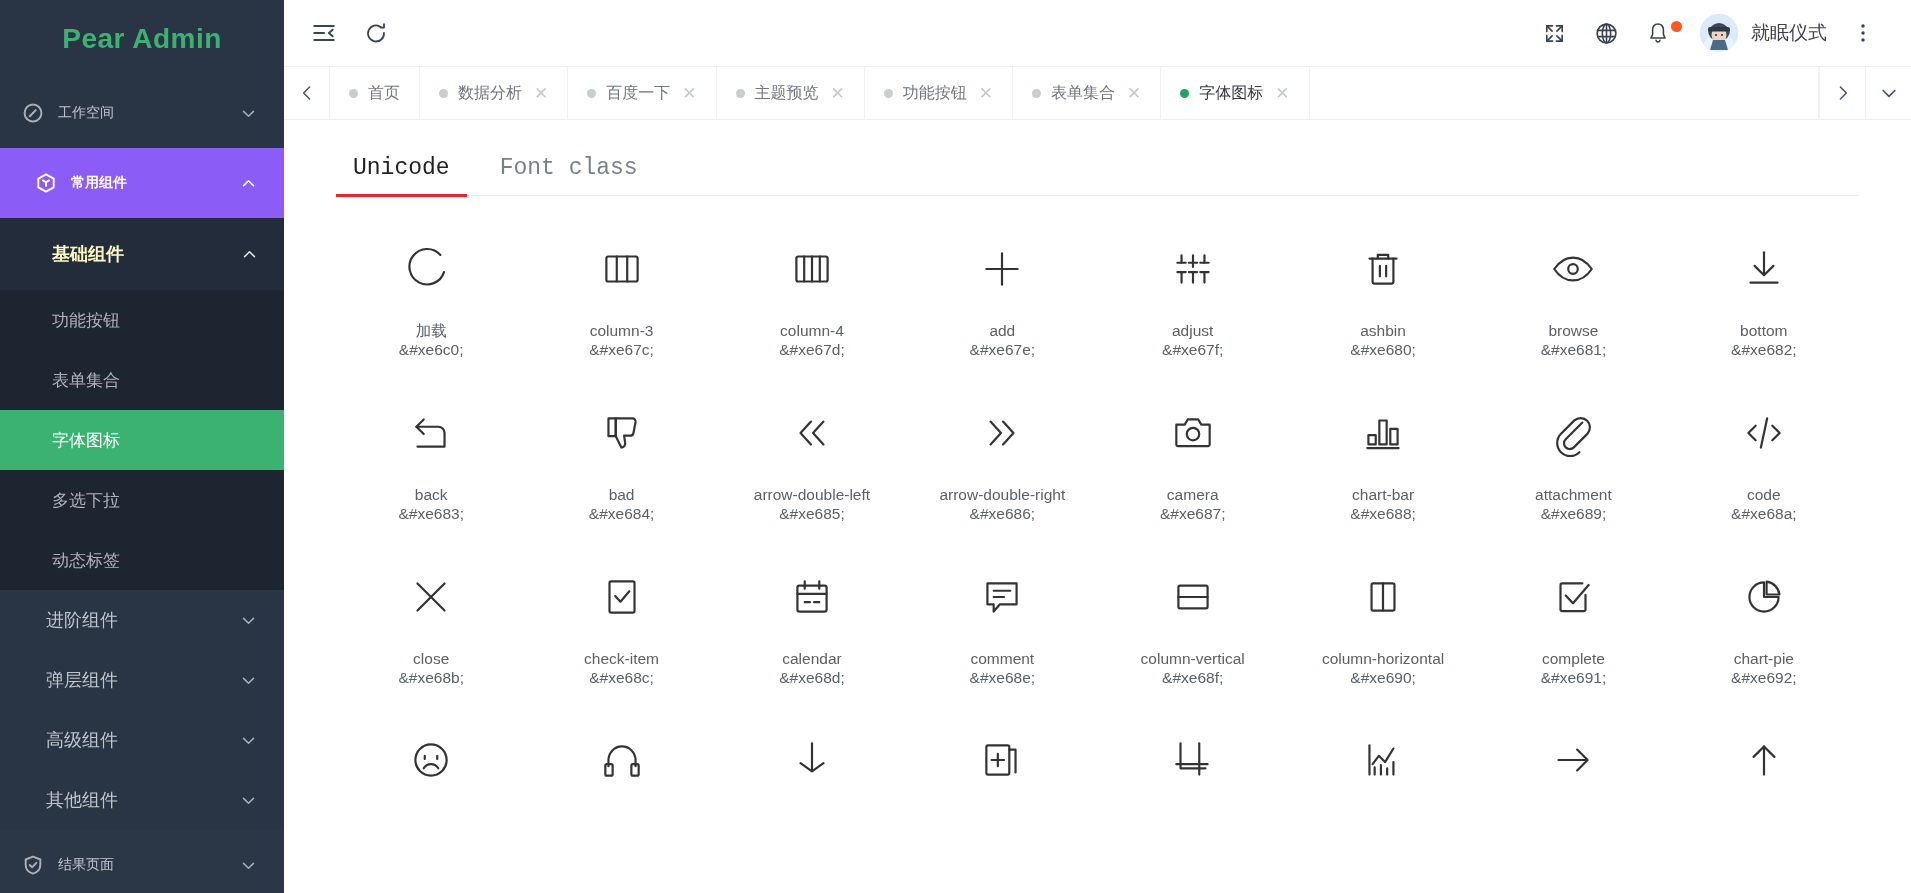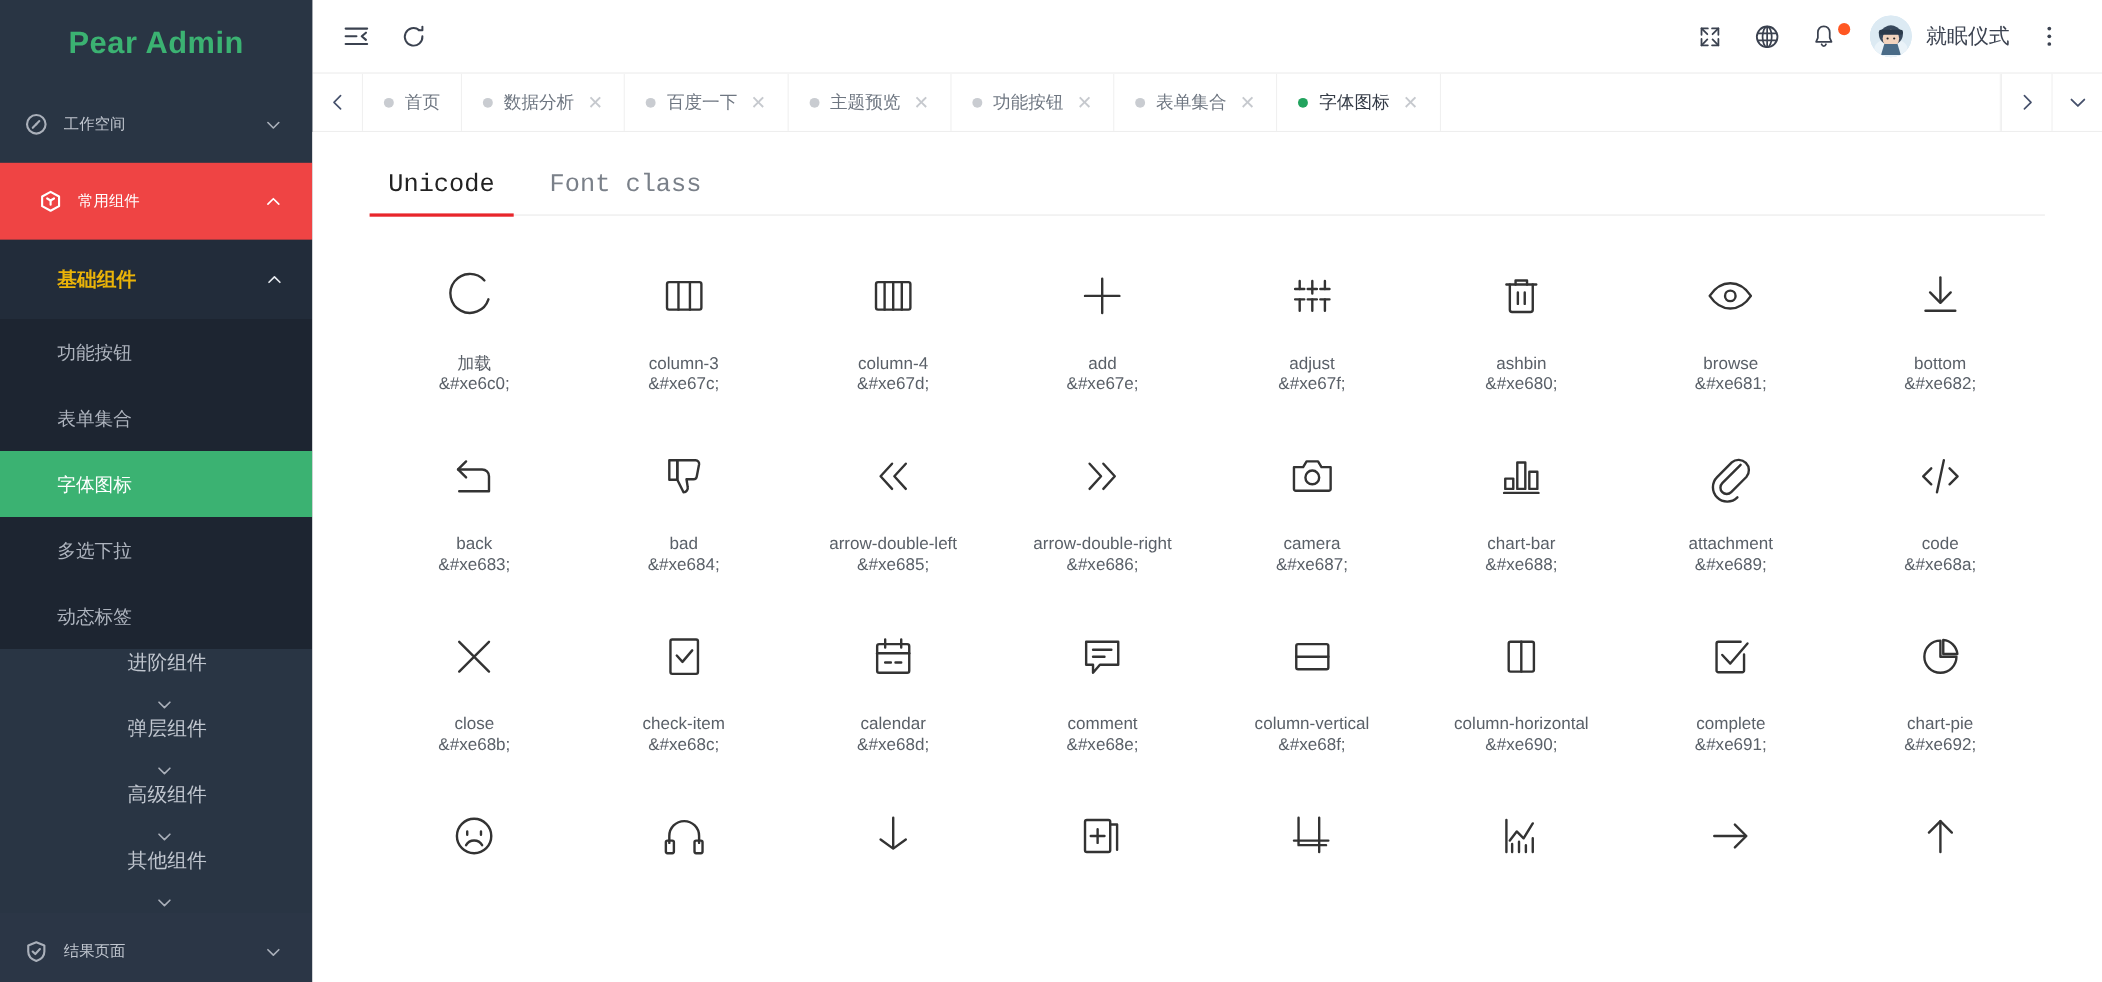--- a/index.html
+++ b/index.html
@@ -24,44 +24,44 @@
     color: #3bb272; font-size: 28px; font-weight: bold; letter-spacing: .5px;
   }
   .nav-item {
     height: 70px; display: flex; align-items: center;
     padding: 0 26px 0 22px; cursor: pointer;
     font-size: 14px; color: #c0c6cf;
   }
   .nav-item .ico { width: 30px; flex: 0 0 30px; display: flex; align-items: center; }
   .nav-item .lbl { flex: 1; padding-left: 6px; }
   .nav-item .arrow { flex: 0 0 20px; display: flex; align-items: center; justify-content: center; }
-  .nav-item.open { background: #ef4444; color: #ffffff; font-weight: normal; padding-left: 35px; }
+  .nav-item.open { background: #8b5cf6; color: #ffffff; font-weight: bold; padding-left: 35px; }
 
   .sub-group { background: #1d2531; }
   .sub-head {
     height: 72px; display: flex; align-items: center;
     padding: 0 26px 0 52px; cursor: pointer;
-    font-size: 18px; font-weight: bold; color: #eab308;
+    font-size: 18px; font-weight: bold; color: #fef9c3;
     background: #222c3a;
   }
   .sub-head .lbl { flex: 1; }
   .leaf {
     height: 60px; display: flex; align-items: center;
     padding-left: 52px; font-size: 17px; color: #aeb4be; cursor: pointer;
   }
   .leaf.active { background: #3bb272; color: #ffffff; }
   .nav-item.sub2 {
-    height: 60px; background: #293544; padding-left: 40px; font-size: 18px; flex-direction: column;
+    height: 60px; background: #293544; padding-left: 40px; font-size: 18px;
   }
   .nav-item.bottom-sec { background: #2b3646; }
   svg { display: block; }
   .chev { stroke: #aab0ba; stroke-width: 2.1; fill: none; stroke-linecap: round; stroke-linejoin: round; }
 
   
-  .main { flex: 1; display: flex; flex-direction: column; min-width: 0; background: #e5e5e5; }
+  .main { flex: 1; display: flex; flex-direction: column; min-width: 0; background: #fde047; }
 
   .topbar {
     height: 66px; background: #ffffff; display: flex; align-items: center;
     padding: 0 22px 0 14px; flex: 0 0 66px;
   }
   .tb-btn {
     width: 52px; height: 52px; display: flex; align-items: center; justify-content: center;
     cursor: pointer; border-radius: 3px;
   }
   .tb-spacer { flex: 1; }

